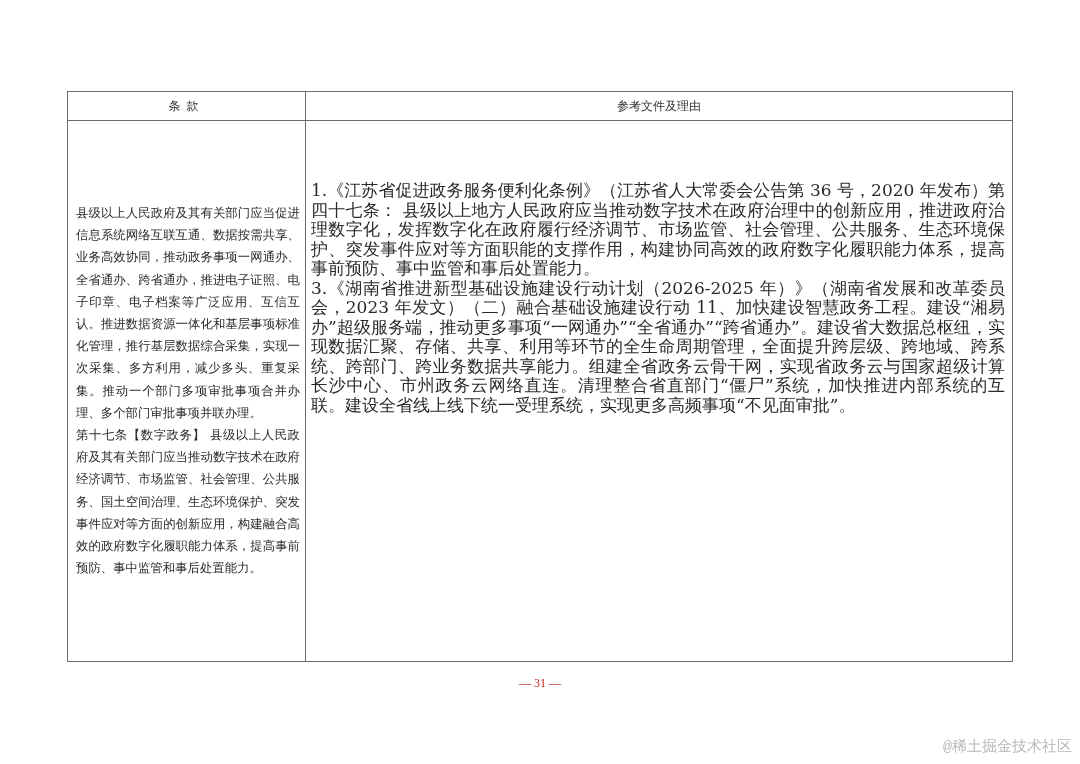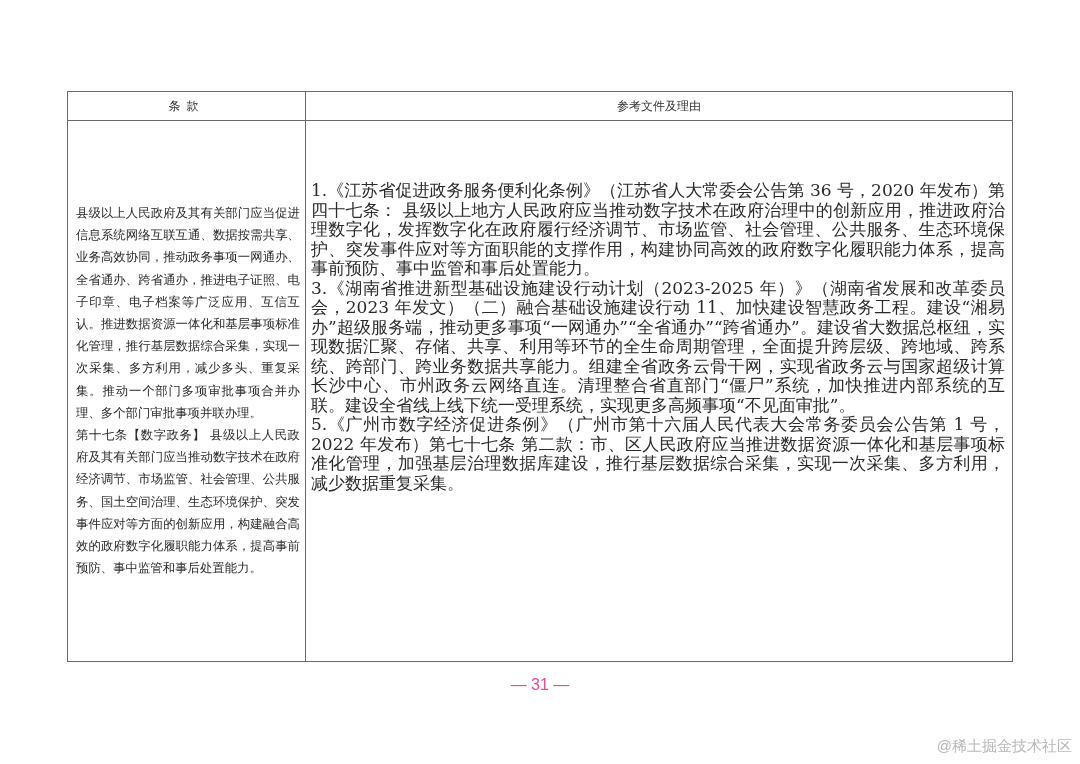--- a/index.html
+++ b/index.html
@@ -15,40 +15,39 @@
               font-family: "DejaVu Sans", "Liberation Sans", sans-serif; font-size: 12px; color: #333; }
   .hdr-left { left: 0; width: 237px; letter-spacing: 6px; }
   .hdr-right { left: 238px; right: 0; text-align: center; }
   .clause { position: absolute; left: 8px; top: 110px; width: 224px;
             font-size: 12.4px; line-height: 22.2px; text-align: justify; color: #2a2a2a; }
   .clause p { margin: 0; }
   .refs { position: absolute; left: 243px; top: 89px; width: 694px;
           font-size: 17px; line-height: 19.5px; text-align: justify; color: #2a2a2a; }
   .refs p { margin: 0; }
   .page-num { position: absolute; left: 0; width: 1080px; top: 676px; text-align: center;
-              font-family: Liberation Sans, sans-serif; font-size: 16px; color: #ec4899; }
+              font-family: Liberation Serif, serif; font-size: 12px; color: #b91c1c; }
   .watermark { position: absolute; right: 8px; top: 737px; font-size: 15px; color: #b8b8b8;
-               font-family: Liberation Sans, sans-serif; }
+               font-family: Liberation Mono, monospace; }
 </style>
 </head>
 <body>
 
 <div class="page-table">
   <div class="hdr">
     <div class="hdr-cell hdr-left">条款</div>
     <div class="hdr-cell hdr-right">参考文件及理由</div>
   </div>
   <div class="col-div"></div>
 
   <div class="clause">
     <p>县级以上人民政府及其有关部门应当促进信息系统网络互联互通、数据按需共享、业务高效协同，推动政务事项一网通办、全省通办、跨省通办，推进电子证照、电子印章、电子档案等广泛应用、互信互认。推进数据资源一体化和基层事项标准化管理，推行基层数据综合采集，实现一次采集、多方利用，减少多头、重复采集。推动一个部门多项审批事项合并办理、多个部门审批事项并联办理。</p>
     <p>第十七条【数字政务】 县级以上人民政府及其有关部门应当推动数字技术在政府经济调节、市场监管、社会管理、公共服务、国土空间治理、生态环境保护、突发事件应对等方面的创新应用，构建融合高效的政府数字化履职能力体系，提高事前预防、事中监管和事后处置能力。</p>
   </div>
 
   <div class="refs">
     <p>1.《江苏省促进政务服务便利化条例》（江苏省人大常委会公告第 36 号，2020 年发布）第四十七条： 县级以上地方人民政府应当推动数字技术在政府治理中的创新应用，推进政府治理数字化，发挥数字化在政府履行经济调节、市场监管、社会管理、公共服务、生态环境保护、突发事件应对等方面职能的支撑作用，构建协同高效的政府数字化履职能力体系，提高事前预防、事中监管和事后处置能力。</p>
-    <p>3.《湖南省推进新型基础设施建设行动计划（2023-2025 年）》（湖南省发展和改革委员会，2023 年发文）（二）融合基础设施建设行动 11、加快建设智慧政务工程。建设“湘易办”超级服务端，推动更多事项“一网通办”“全省通办”“跨省通办”。建设省大数据总枢纽，实现数据汇聚、存储、共享、利用等环节的全生命周期管理，全面提升跨层级、跨地域、跨系统、跨部门、跨业务数据共享能力。组建全省政务云骨干网，实现省政务云与国家超级计算长沙中心、市州政务云网络直连。清理整合省直部门“僵尸”系统，加快推进内部系统的互联。建设全省线上线下统一受理系统，实现更多高频事项“不见面审批”。</p>
-    <p>5.《广州市数字经济促进条例》（广州市第十六届人民代表大会常务委员会公告第 1 号，2022 年发布）第七十七条 第二款：市、区人民政府应当推进数据资源一体化和基层事项标准化管理，加强基层治理数据库建设，推行基层数据综合采集，实现一次采集、多方利用，减少数据重复采集。</p>
+    <p>3.《湖南省推进新型基础设施建设行动计划（2026-2025 年）》（湖南省发展和改革委员会，2023 年发文）（二）融合基础设施建设行动 11、加快建设智慧政务工程。建设“湘易办”超级服务端，推动更多事项“一网通办”“全省通办”“跨省通办”。建设省大数据总枢纽，实现数据汇聚、存储、共享、利用等环节的全生命周期管理，全面提升跨层级、跨地域、跨系统、跨部门、跨业务数据共享能力。组建全省政务云骨干网，实现省政务云与国家超级计算长沙中心、市州政务云网络直连。清理整合省直部门“僵尸”系统，加快推进内部系统的互联。建设全省线上线下统一受理系统，实现更多高频事项“不见面审批”。</p>
   </div>
 </div>
 
 <div class="page-num">— 31 —</div>
 <div class="watermark">@稀土掘金技术社区</div>
 
 </body></html>

